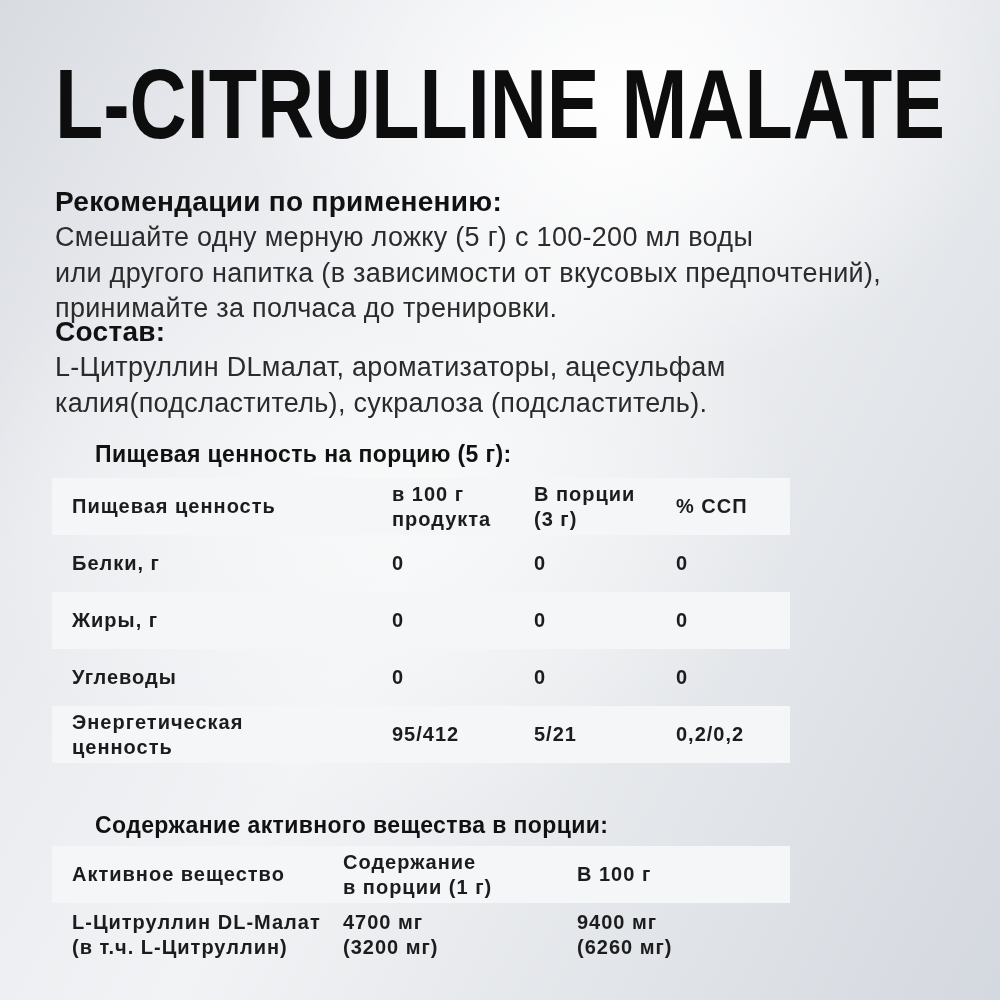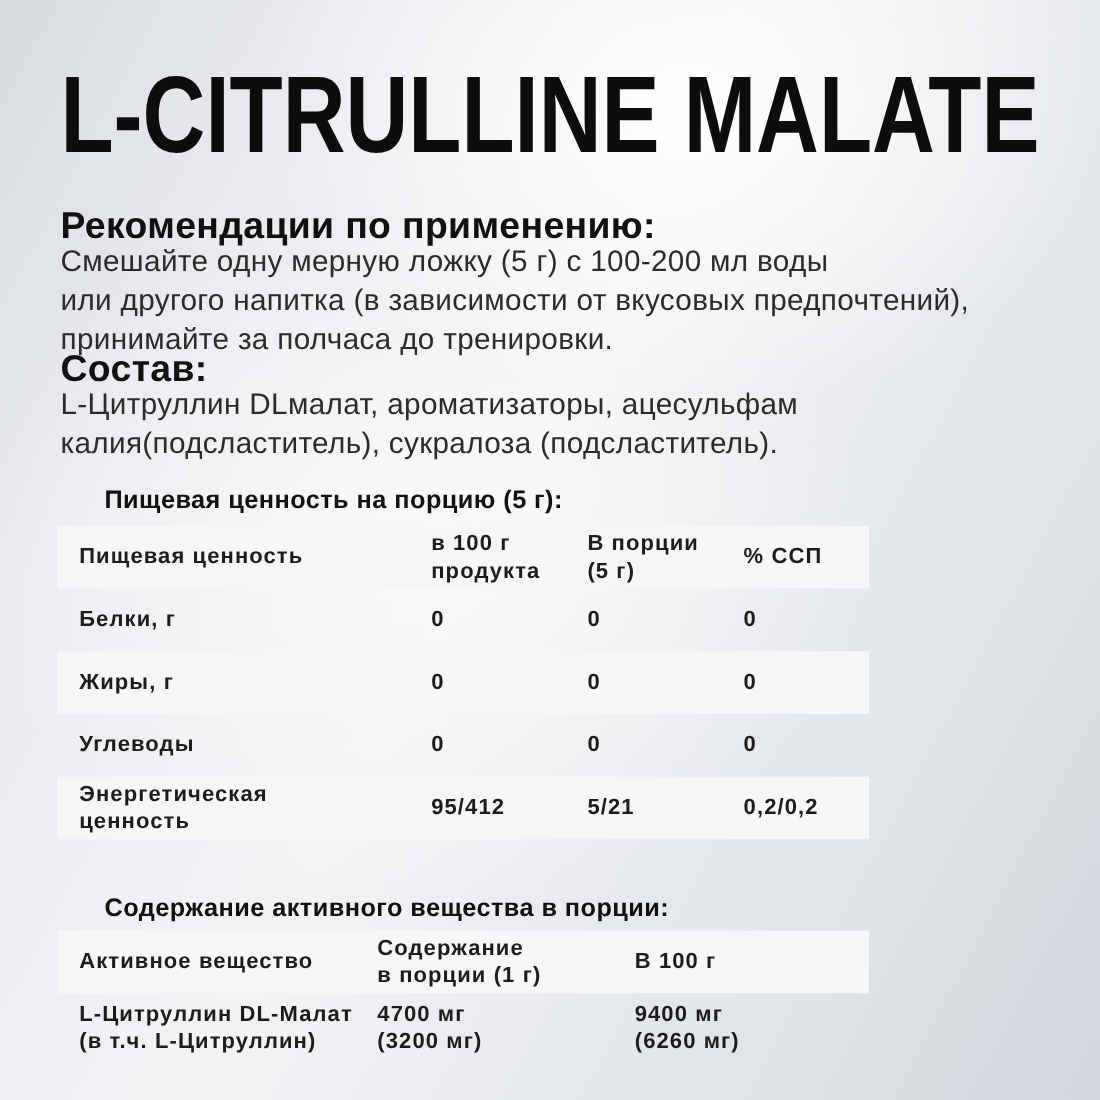--- a/index.html
+++ b/index.html
@@ -28,21 +28,21 @@
   }
   .title-wrap text {
     font-family: "Liberation Sans", "DejaVu Sans", sans-serif;
     font-weight: bold;
     fill: #0d0d0d;
   }
 
   .heading-lg {
     position: absolute;
     left: 55px;
-    font-size: 34px;
+    font-size: 28px;
     font-weight: bold;
     color: #111;
     letter-spacing: 0.3px;
   }
   .body-text {
     position: absolute;
     left: 55px;
     font-size: 27px;
     line-height: 35.5px;
     color: #2b2b2b;
@@ -105,21 +105,21 @@
 калия(подсластитель), сукралоза (подсластитель).</div>
 
   <div class="heading-md" style="top:441px">Пищевая ценность на порцию (5 г):</div>
 
   <div class="data-table" id="table1">
     <div class="t-row cols4 striped">
       <div class="t-cell first">Пищевая ценность</div>
       <div class="t-cell">в 100 г
 продукта</div>
       <div class="t-cell">В порции
-(5 г)</div>
+(3 г)</div>
       <div class="t-cell">% ССП</div>
     </div>
     <div class="t-row cols4">
       <div class="t-cell first">Белки, г</div>
       <div class="t-cell">0</div>
       <div class="t-cell">0</div>
       <div class="t-cell">0</div>
     </div>
     <div class="t-row cols4 striped">
       <div class="t-cell first">Жиры, г</div>

